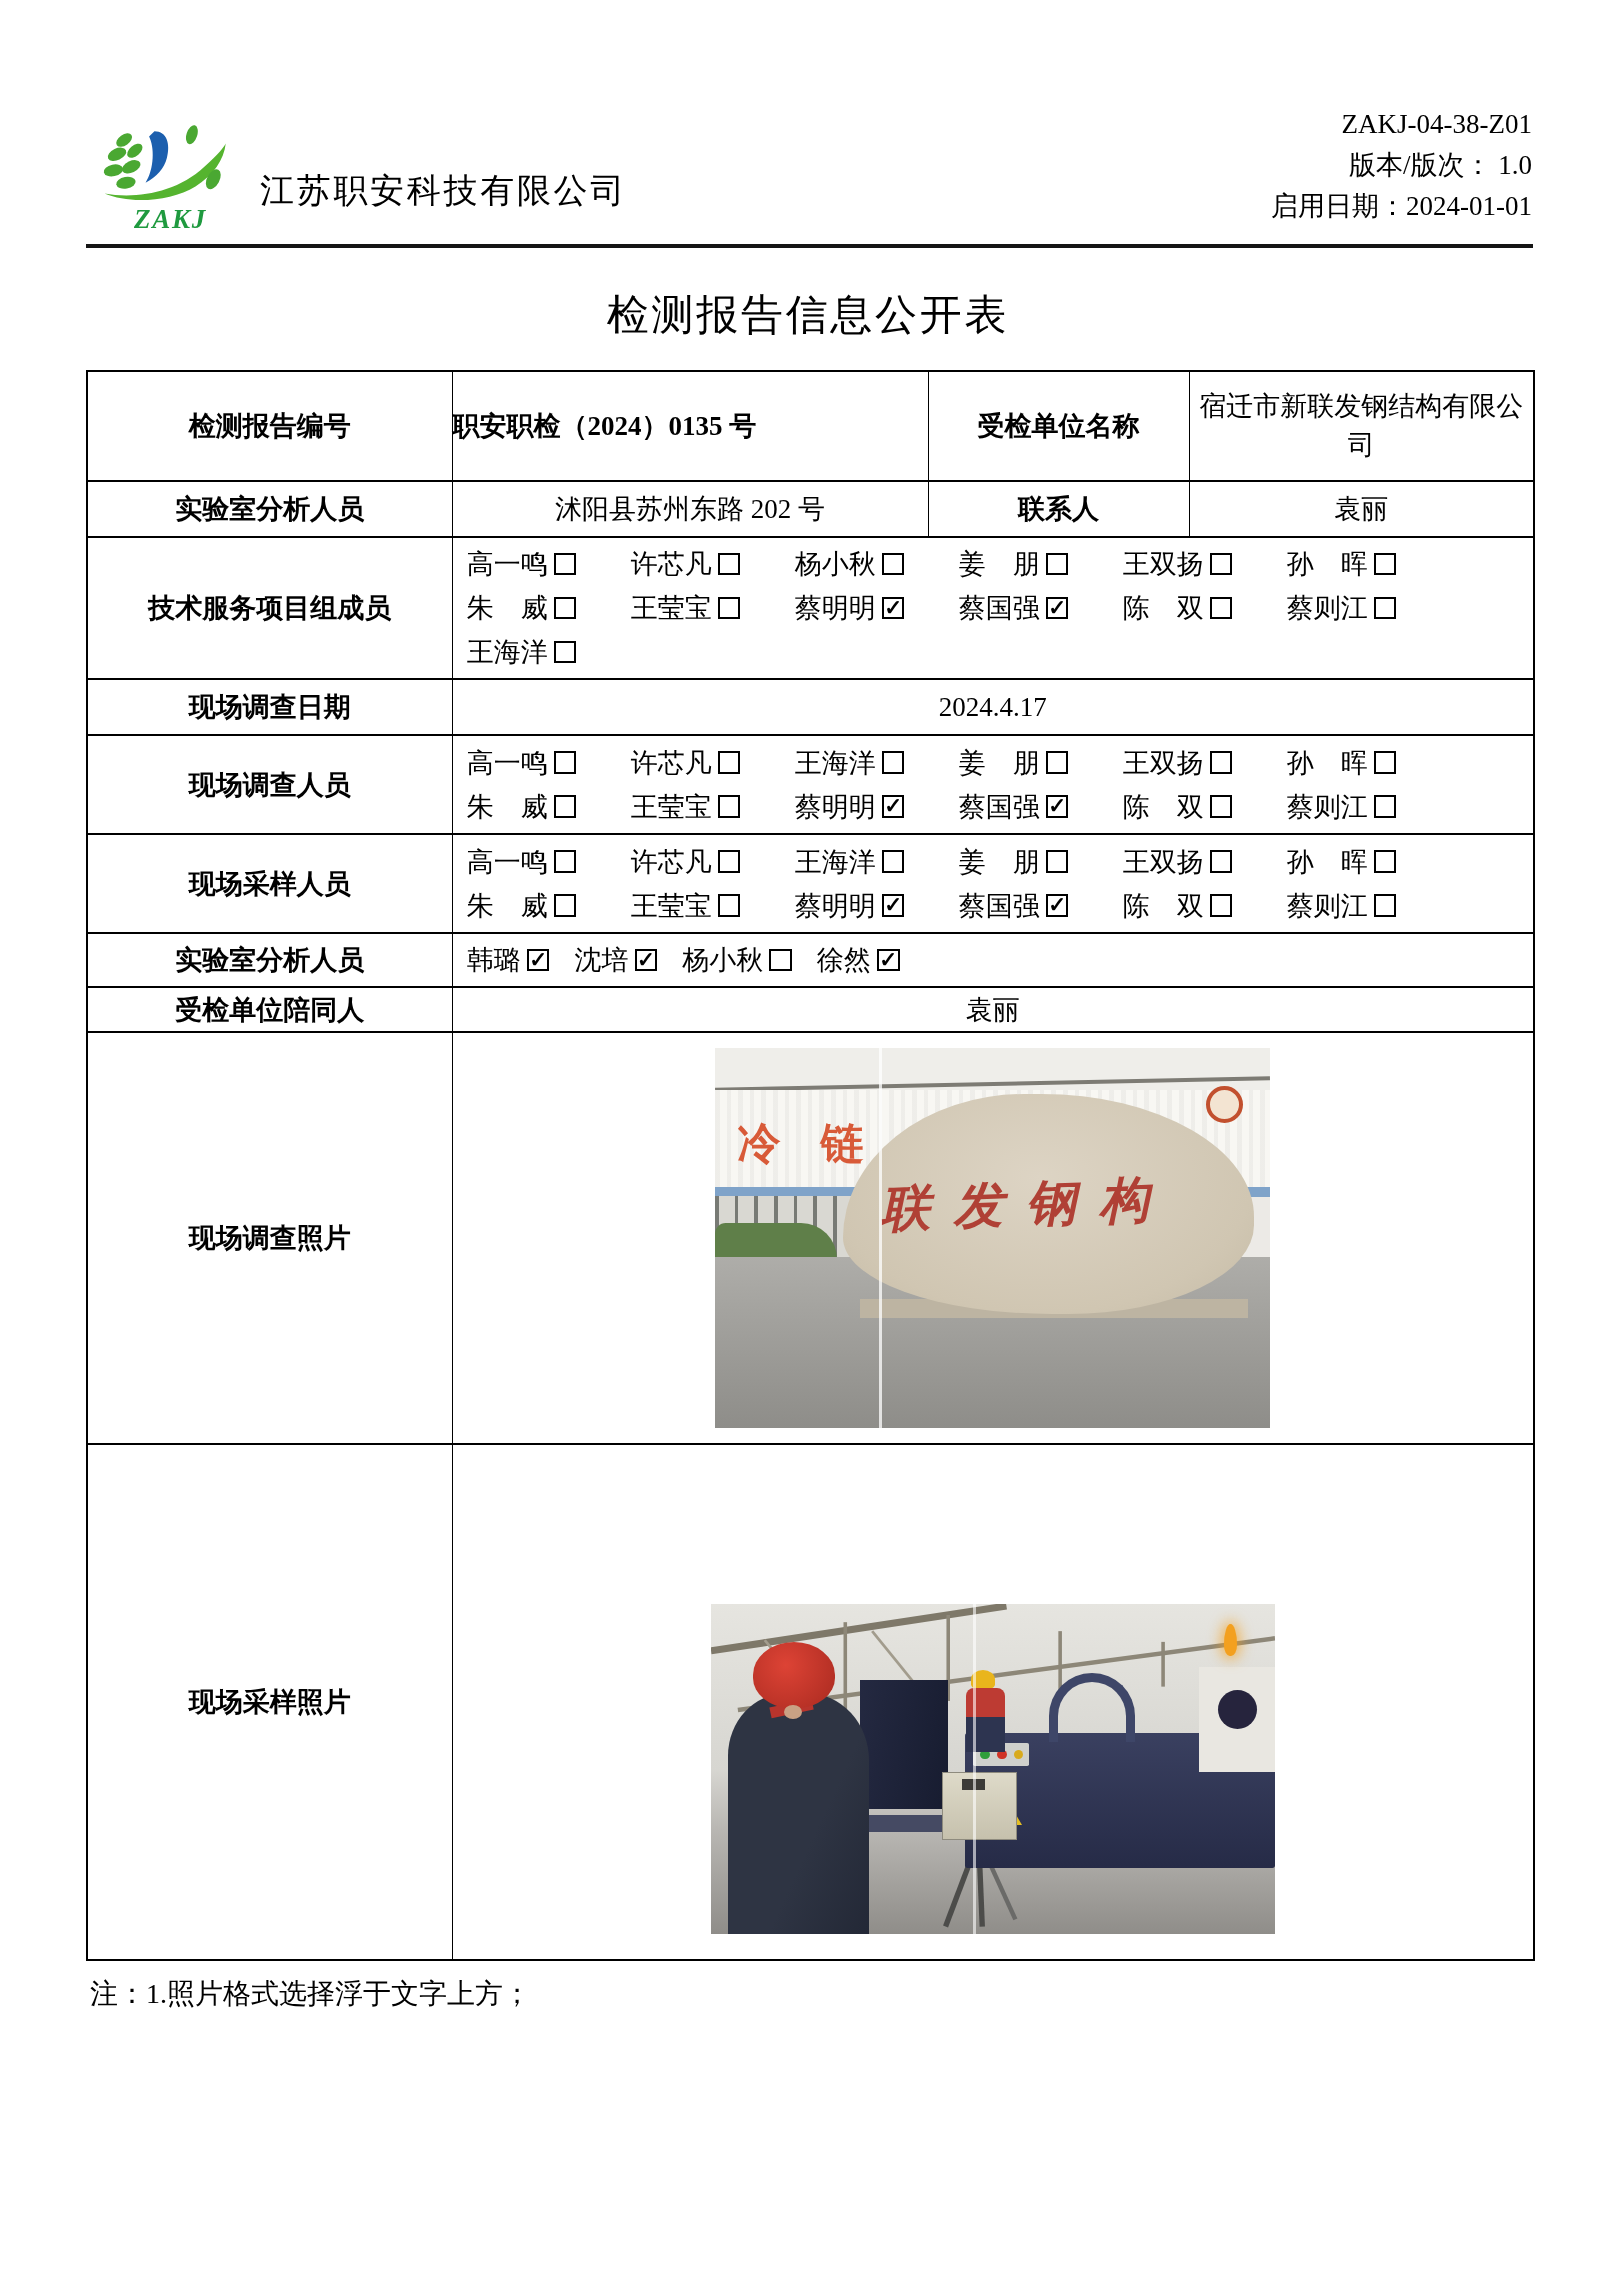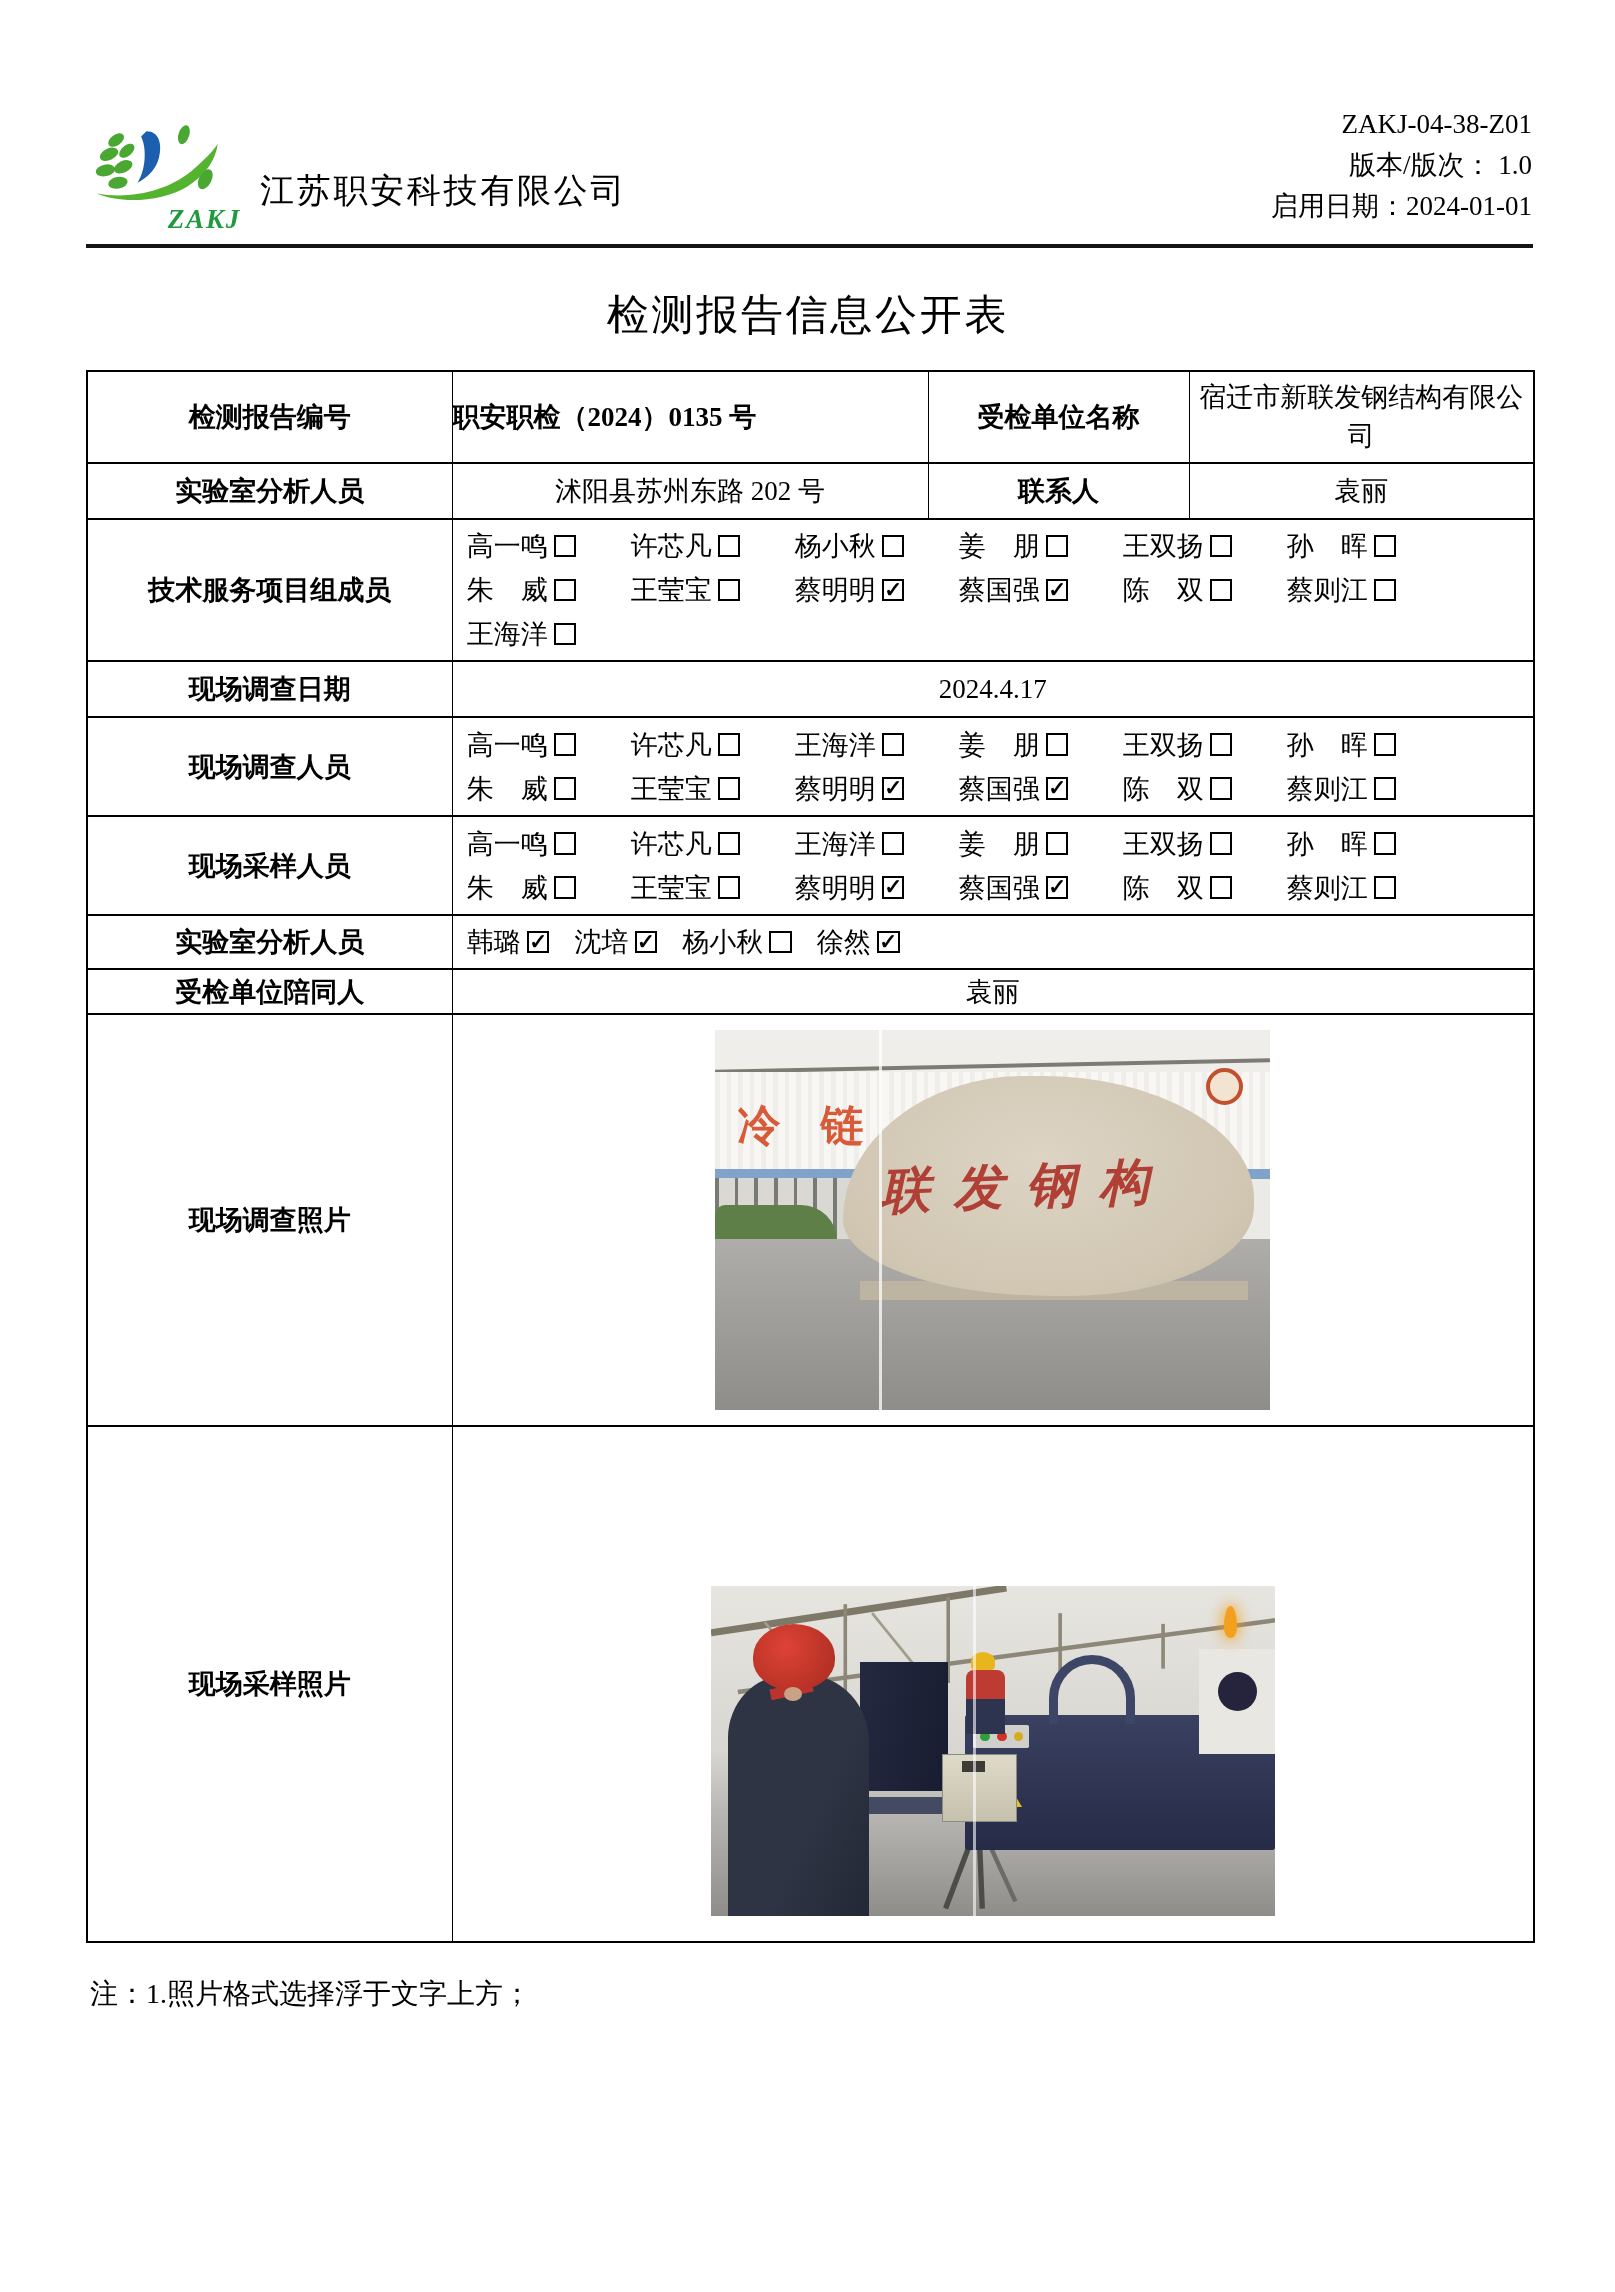--- a/index.html
+++ b/index.html
@@ -1,20 +1,20 @@
 <!DOCTYPE html>
 <html style="font-size:14.3px"><head>
 <meta charset="utf-8">
 <style>
   html,body { margin:0; padding:0; background:#ffffff; }
   body { font-family:"Liberation Serif","DejaVu Serif",serif; color:#000; }
   .page { position:relative; width:1616px; height:2293px; background:#fff; overflow:hidden; }
 
   
-  .logo-wrap { position:absolute; left:84px; top:124px; width:157px; text-align:right; }
+  .logo-wrap { position:absolute; left:92px; top:124px; width:157px; text-align:center; }
   .logo-svg { width:143px; height:82px; display:block; margin:0 auto; }
   .logo-text { font-style:italic; font-weight:bold; font-size:27px; color:#1f9a3f; letter-spacing:1.8px; line-height:27px; }
   .company-name { position:absolute; left:260px; top:168px; font-size:34px; letter-spacing:2.7px; }
   .hdr-right { position:absolute; right:84px; top:104px; text-align:right; font-size:27px; line-height:41px; }
   .hdr-rule { position:absolute; left:86px; top:244px; width:1447px; height:3.6px; background:#151515; }
 
   
   .doc-title { position:absolute; left:0; top:287px; width:100%; text-align:center; font-size:42px; font-weight:normal; letter-spacing:2.7px; }
 
   
@@ -119,21 +119,21 @@
 
   <table class="main">
     <colgroup>
         <col style="width:365px">
         <col style="width:476px">
         <col style="width:261px">
         <col style="width:345px">
       </colgroup>
 
     <tbody>
-        <tr style="height:92px">
+        <tr style="height:110px">
       <td class="lbl">检测报告编号</td>
       <td class="val-l bold">职安职检（2024）0135 号</td>
       <td class="lbl">受检单位名称</td>
       <td class="wrapcell">宿迁市新联发钢结构有限公司</td>
     </tr>
 
     <tr style="height:56px">
       <td class="lbl">实验室分析人员</td>
       <td class="val-c">沭阳县苏州东路 202 号</td>
       <td class="lbl">联系人</td>

